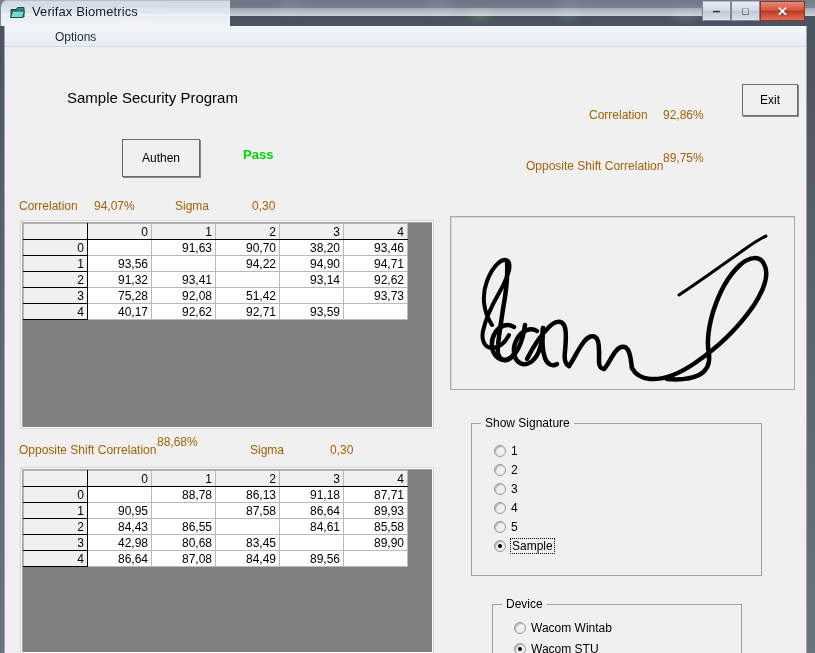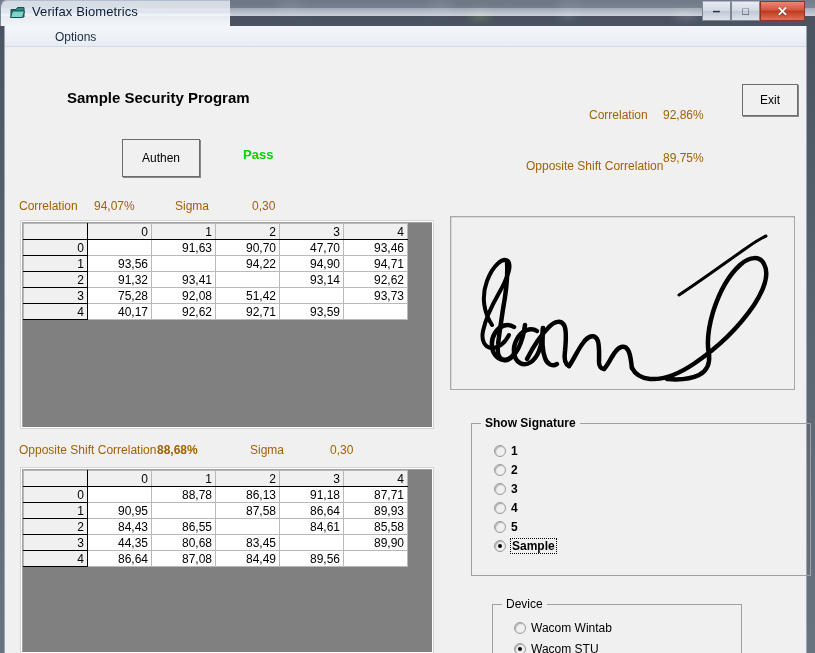--- a/index.html
+++ b/index.html
@@ -161,21 +161,21 @@
   
   .lbl {
     position: absolute;
     font-size: 12px;
     color: #a16207;
     white-space: nowrap;
   }
   .hdr {
     position: absolute;
     font-size: 15px;
-    font-weight: bold;
+    font-weight: normal;
     color: #000;
     white-space: nowrap;
   }
   .btn-classic {
     position: absolute;
     background: #f0f0f0;
     border: 1px solid #6c6c6c;
     box-shadow: 1px 1px 0 0 #888888;
     font-size: 12px;
     color: #000;
@@ -383,21 +383,21 @@
                 <th>3</th>
                 <th>4</th>
               </tr>
             </thead>
             <tbody>
               <tr>
                 <td class="rowhead">0</td>
                 <td></td>
                 <td>91,63</td>
                 <td>90,70</td>
-                <td>47,70</td>
+                <td>38,20</td>
                 <td>93,46</td>
               </tr>
               <tr>
                 <td class="rowhead">1</td>
                 <td>93,56</td>
                 <td></td>
                 <td>94,22</td>
                 <td>94,90</td>
                 <td>94,71</td>
               </tr>
@@ -423,21 +423,21 @@
                 <td>92,62</td>
                 <td>92,71</td>
                 <td>93,59</td>
                 <td></td>
               </tr>
             </tbody>
           </table>
       </div>
 
       <div class="lbl" style="left:14px; top:396px;">Opposite Shift Correlation</div>
-      <div class="lbl" style="left:152px; top:396px;font-weight:bold;">88,68%</div>
+      <div class="lbl" style="left:152px; top:388px;">88,68%</div>
       <div class="lbl" style="left:245px; top:396px;">Sigma</div>
       <div class="lbl" style="left:325px; top:396px;">0,30</div>
 
       <div class="grid-wrap" id="grid-bottom-wrap" style="left:16px; top:421px; width:412px; height:185px;">
         <table class="grid" id="grid-bottom">
             <colgroup>
               <col style="width: 64px;">
               <col style="width: 64px;">
               <col style="width: 64px;">
               <col style="width: 64px;">
@@ -474,21 +474,21 @@
               <tr>
                 <td class="rowhead">2</td>
                 <td>84,43</td>
                 <td>86,55</td>
                 <td></td>
                 <td>84,61</td>
                 <td>85,58</td>
               </tr>
               <tr>
                 <td class="rowhead">3</td>
-                <td>44,35</td>
+                <td>42,98</td>
                 <td>80,68</td>
                 <td>83,45</td>
                 <td></td>
                 <td>89,90</td>
               </tr>
               <tr>
                 <td class="rowhead">4</td>
                 <td>86,64</td>
                 <td>87,08</td>
                 <td>84,49</td>
@@ -519,21 +519,21 @@
 
             <path d="M181 151 C184 157, 190 161, 199 162 C212 163, 228 157, 244 146 C266 131, 288 110, 303 88 C314 71, 318 56, 313 47 C309 39, 299 39, 289 48 C278 58, 268 76, 262 95 C257 112, 256 128, 258 138" stroke-width="4.5"></path>
 
             <path d="M228 78 C248 65, 274 46, 294 32 C304 25, 310 21, 315 19" stroke-width="3"></path>
 
             <path d="M258 138 C259 146, 256 154, 248 158 C240 162, 228 163, 216 162" stroke-width="4.5"></path>
           </g>
         </svg>
       </div>
 
-      <div class="groupbox" id="show-sig-group" style="left:466px; top:376px; width:340px; height:153px;font-weight:bold;">
+      <div class="groupbox" id="show-sig-group" style="left:466px; top:376px; width:291px; height:153px;">
         <div class="gb-title">Show Signature</div>
       <div class="radio-row" style="left: 22px; top: 20px;">
             <span class="radio-dot"></span>
             <span class="radio-label">1</span>
           </div>
           <div class="radio-row" style="left: 22px; top: 39px;">
             <span class="radio-dot"></span>
             <span class="radio-label">2</span>
           </div>
           <div class="radio-row" style="left: 22px; top: 58px;">

